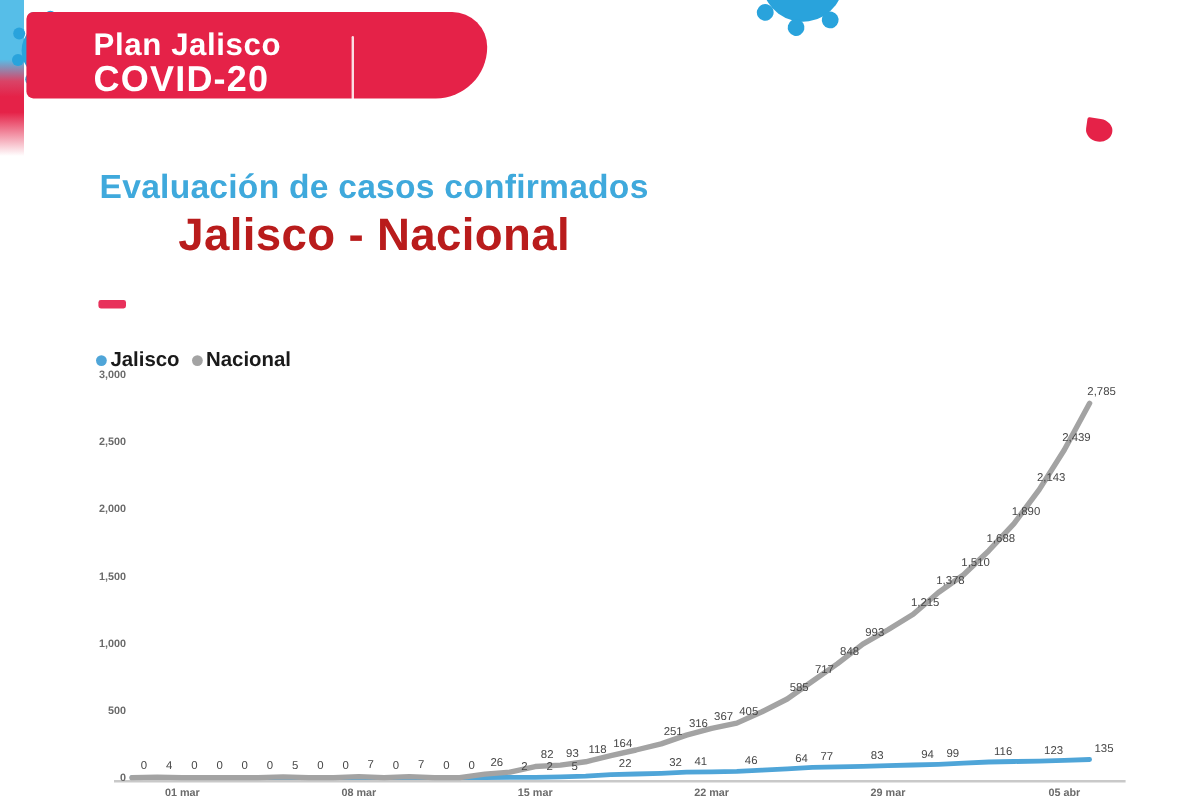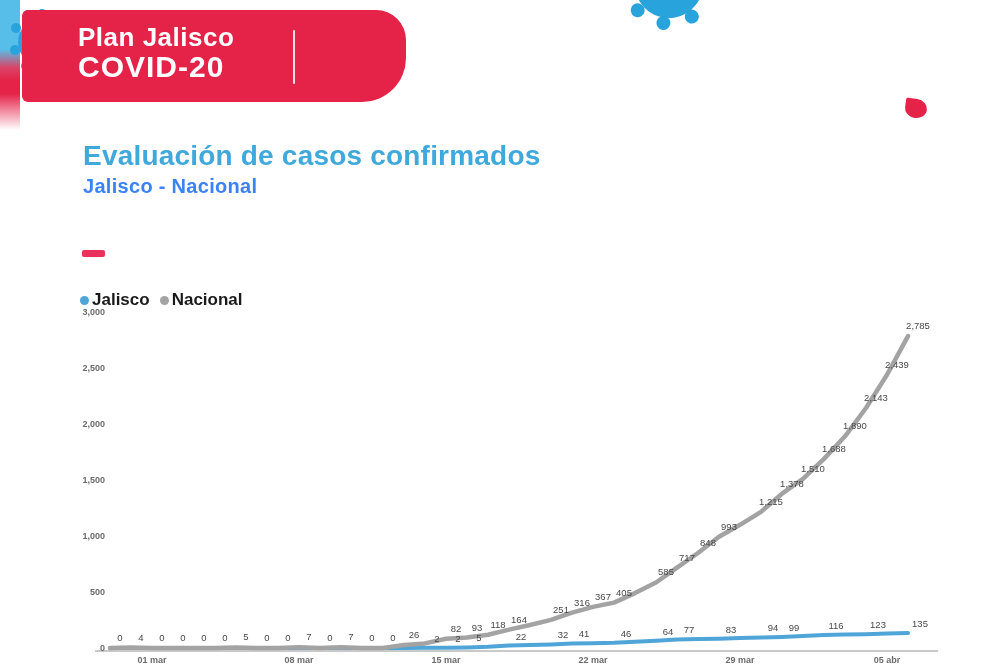--- a/index.html
+++ b/index.html
@@ -8,41 +8,41 @@
     font-family:"Liberation Sans","DejaVu Sans",sans-serif;
     -webkit-font-smoothing:antialiased;
   }
   
   .edge-strip{
     position:absolute;left:0;top:0;width:20px;height:130px;
     background:linear-gradient(180deg,#56BEE8 0%,#56BEE8 38%,#D94467 52%,#E52248 62%,#E52248 72%,rgba(229,34,72,0) 100%);
   }
   
   .banner{
-    position:absolute;left:22px;top:10px;width:384px;height:92px;
+    position:absolute;left:22px;top:10px;width:384px;height:72px;
     background:#E52248;border-radius:6px 30px 44px 6px;
     color:#fff;display:flex;align-items:center;
   }
   .banner-title{position:absolute;left:56px;top:14px;line-height:1.05;}
   .banner-title .l1{font-size:26px;font-weight:700;letter-spacing:.5px;}
   .banner-title .l2{font-size:30px;font-weight:800;letter-spacing:1px;}
   .banner-divider{position:absolute;left:271px;top:20px;width:2px;height:54px;background:rgba(255,255,255,.85);border-radius:2px;}
   .banner-sub{position:absolute;left:284px;top:21px;font-size:13px;font-weight:700;line-height:1.25;}
   
   .virus-left{position:absolute;left:6px;top:6px;width:72px;height:72px;}
   .virus-top{position:absolute;left:608px;top:-34px;width:120px;height:84px;overflow:hidden;}
   .virus-top svg{position:absolute;left:0;top:-40px;}
   .red-corner{
     position:absolute;left:905px;top:99px;width:22px;height:19px;background:#E52248;
     border-radius:2px 60% 60% 60%;transform:rotate(8deg);
   }
   
   .page-title{position:absolute;left:83px;top:140px;}
   .page-title .t1{font-size:28px;font-weight:600;color:#3FA9DC;letter-spacing:.2px;}
-  .page-title .t2{font-size:20px;font-weight:800;color:#3b82f6;margin-top:3px;letter-spacing:.3px;}
+  .page-title .t2{font-size:38px;font-weight:800;color:#b91c1c;margin-top:3px;letter-spacing:.3px;text-align:center;}
   .red-dash{position:absolute;left:82px;top:250px;width:23px;height:7px;background:#E8315B;border-radius:2px;}
   
   .legend{position:absolute;left:80px;top:290px;display:flex;gap:10px;align-items:center;font-size:17px;font-weight:700;color:#1a1a1a;}
   .legend .item{display:flex;align-items:center;gap:3px;}
   .legend .dot{width:9px;height:9px;border-radius:50%;display:inline-block;}
   
   .chart-svg{position:absolute;left:0;top:0;width:1000px;height:666px;}
   .chart-svg text.tick{font-family:"Liberation Sans","DejaVu Sans",sans-serif;font-size:9px;font-weight:700;fill:#6b6b6b;}
   .chart-svg text.dlabel{font-family:"Liberation Sans","DejaVu Sans",sans-serif;font-size:9.5px;fill:#474747;}
 </style>

